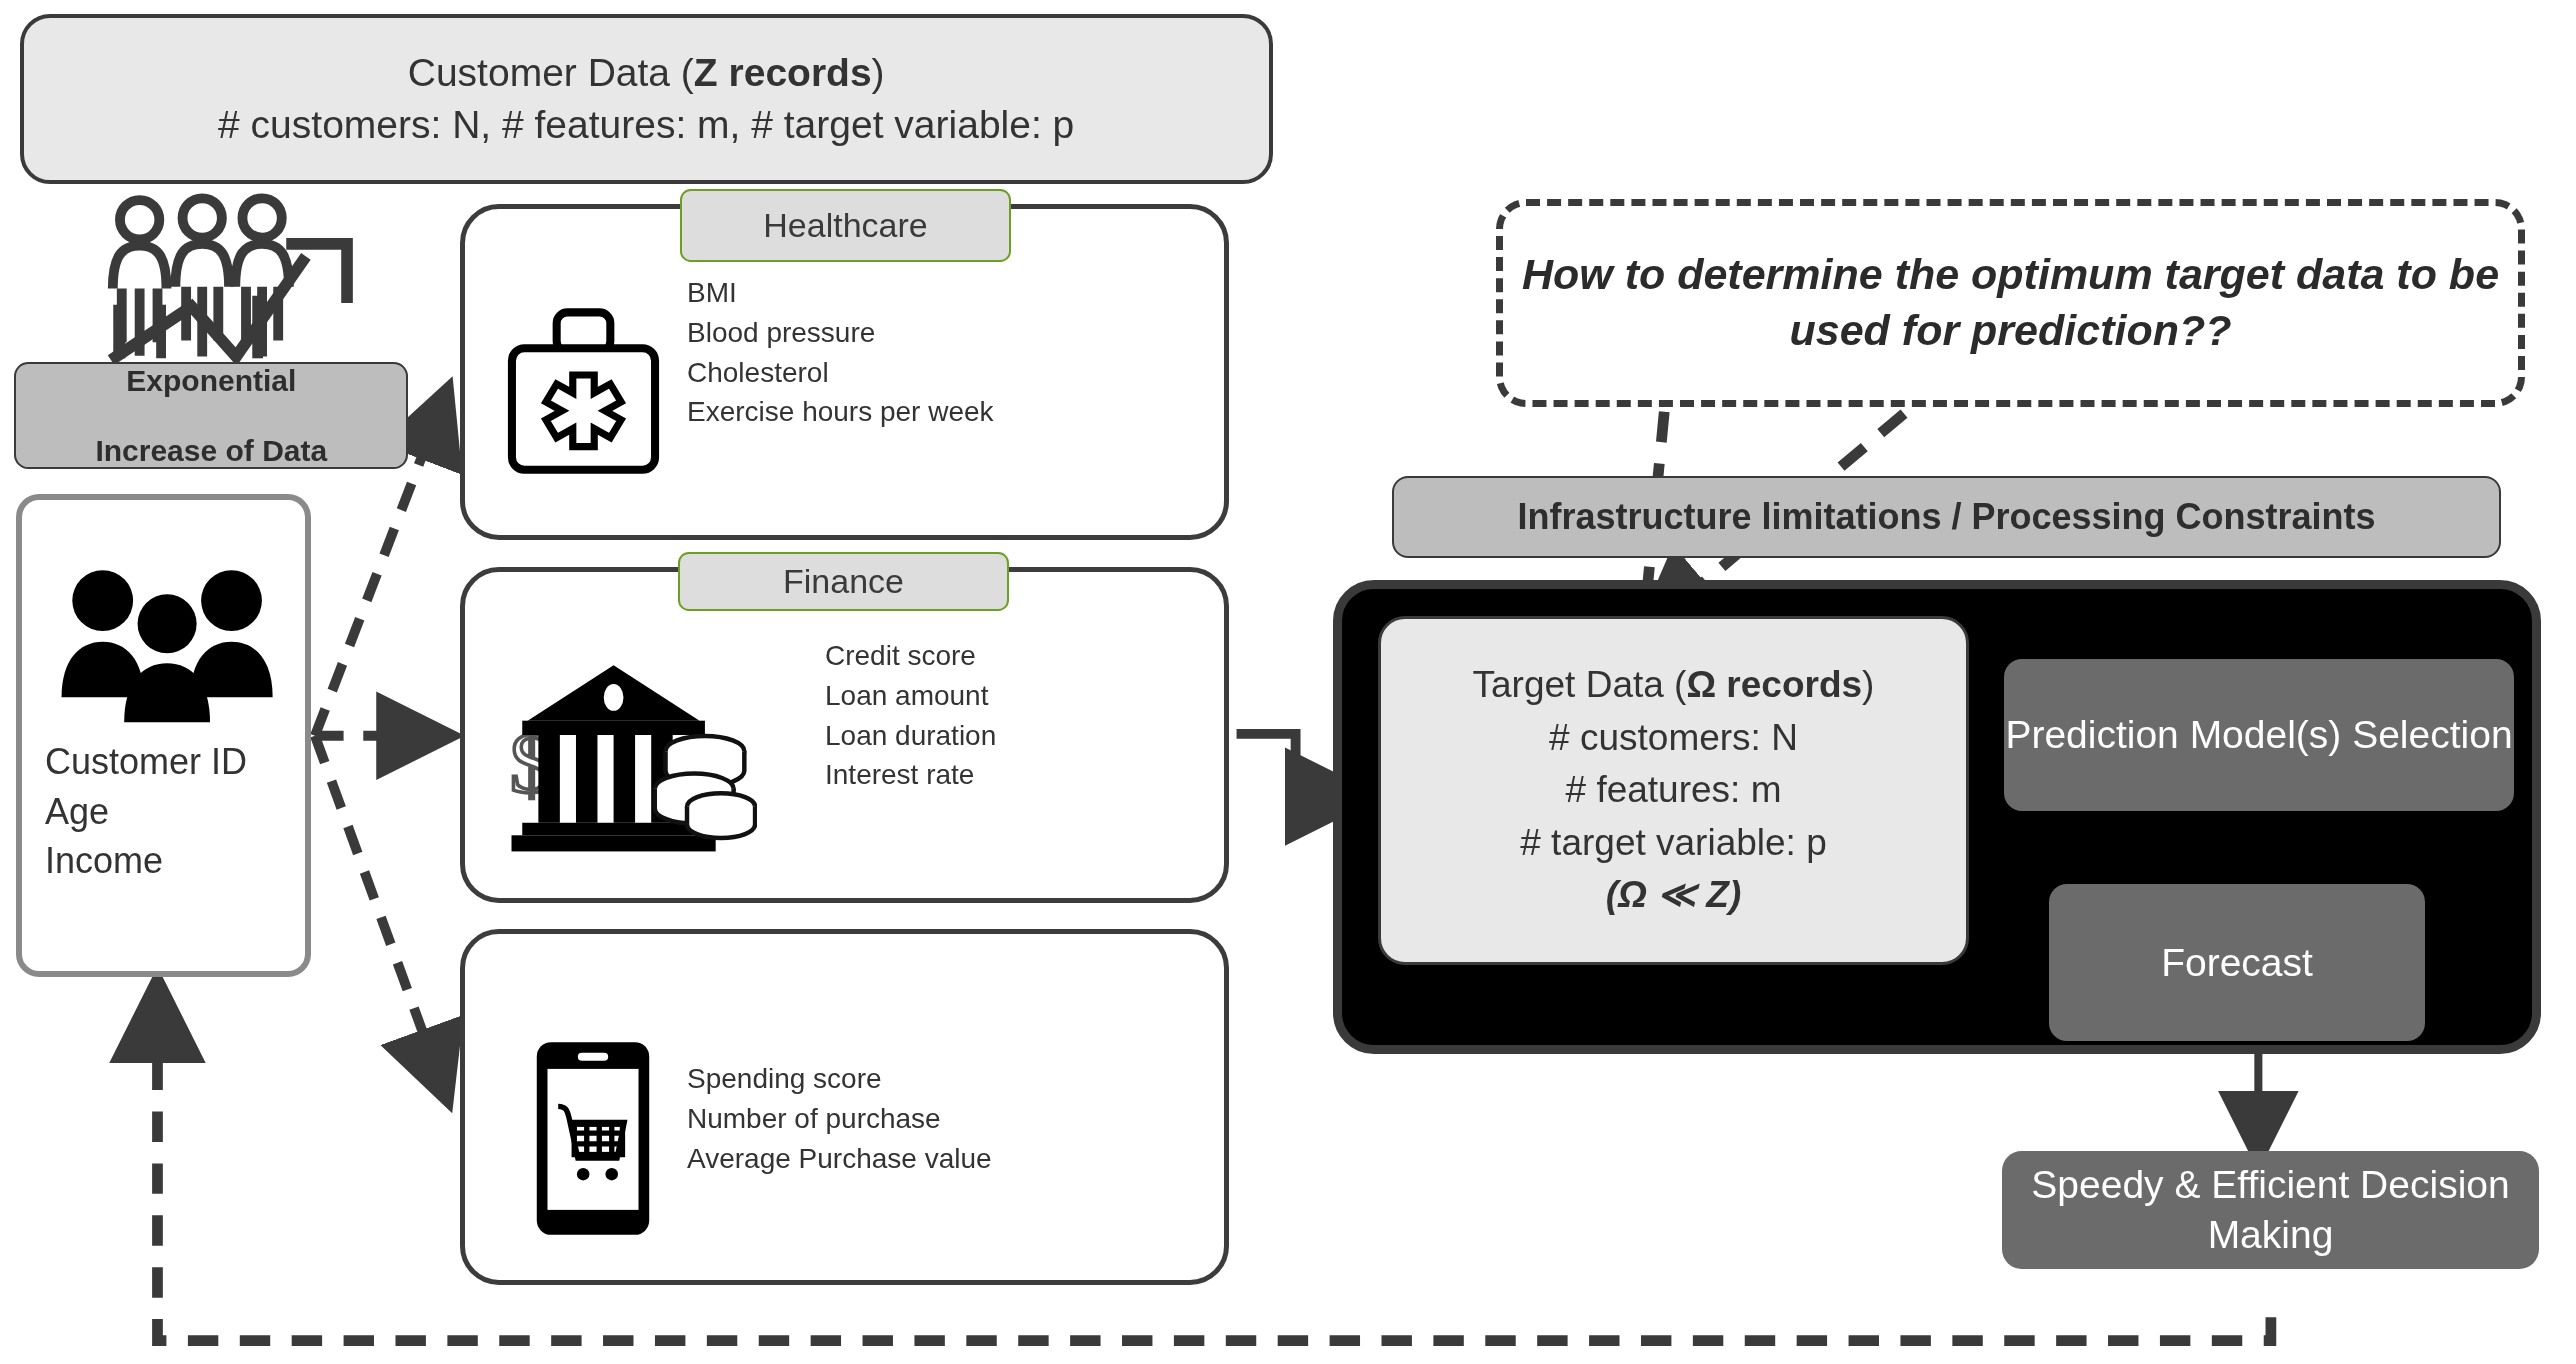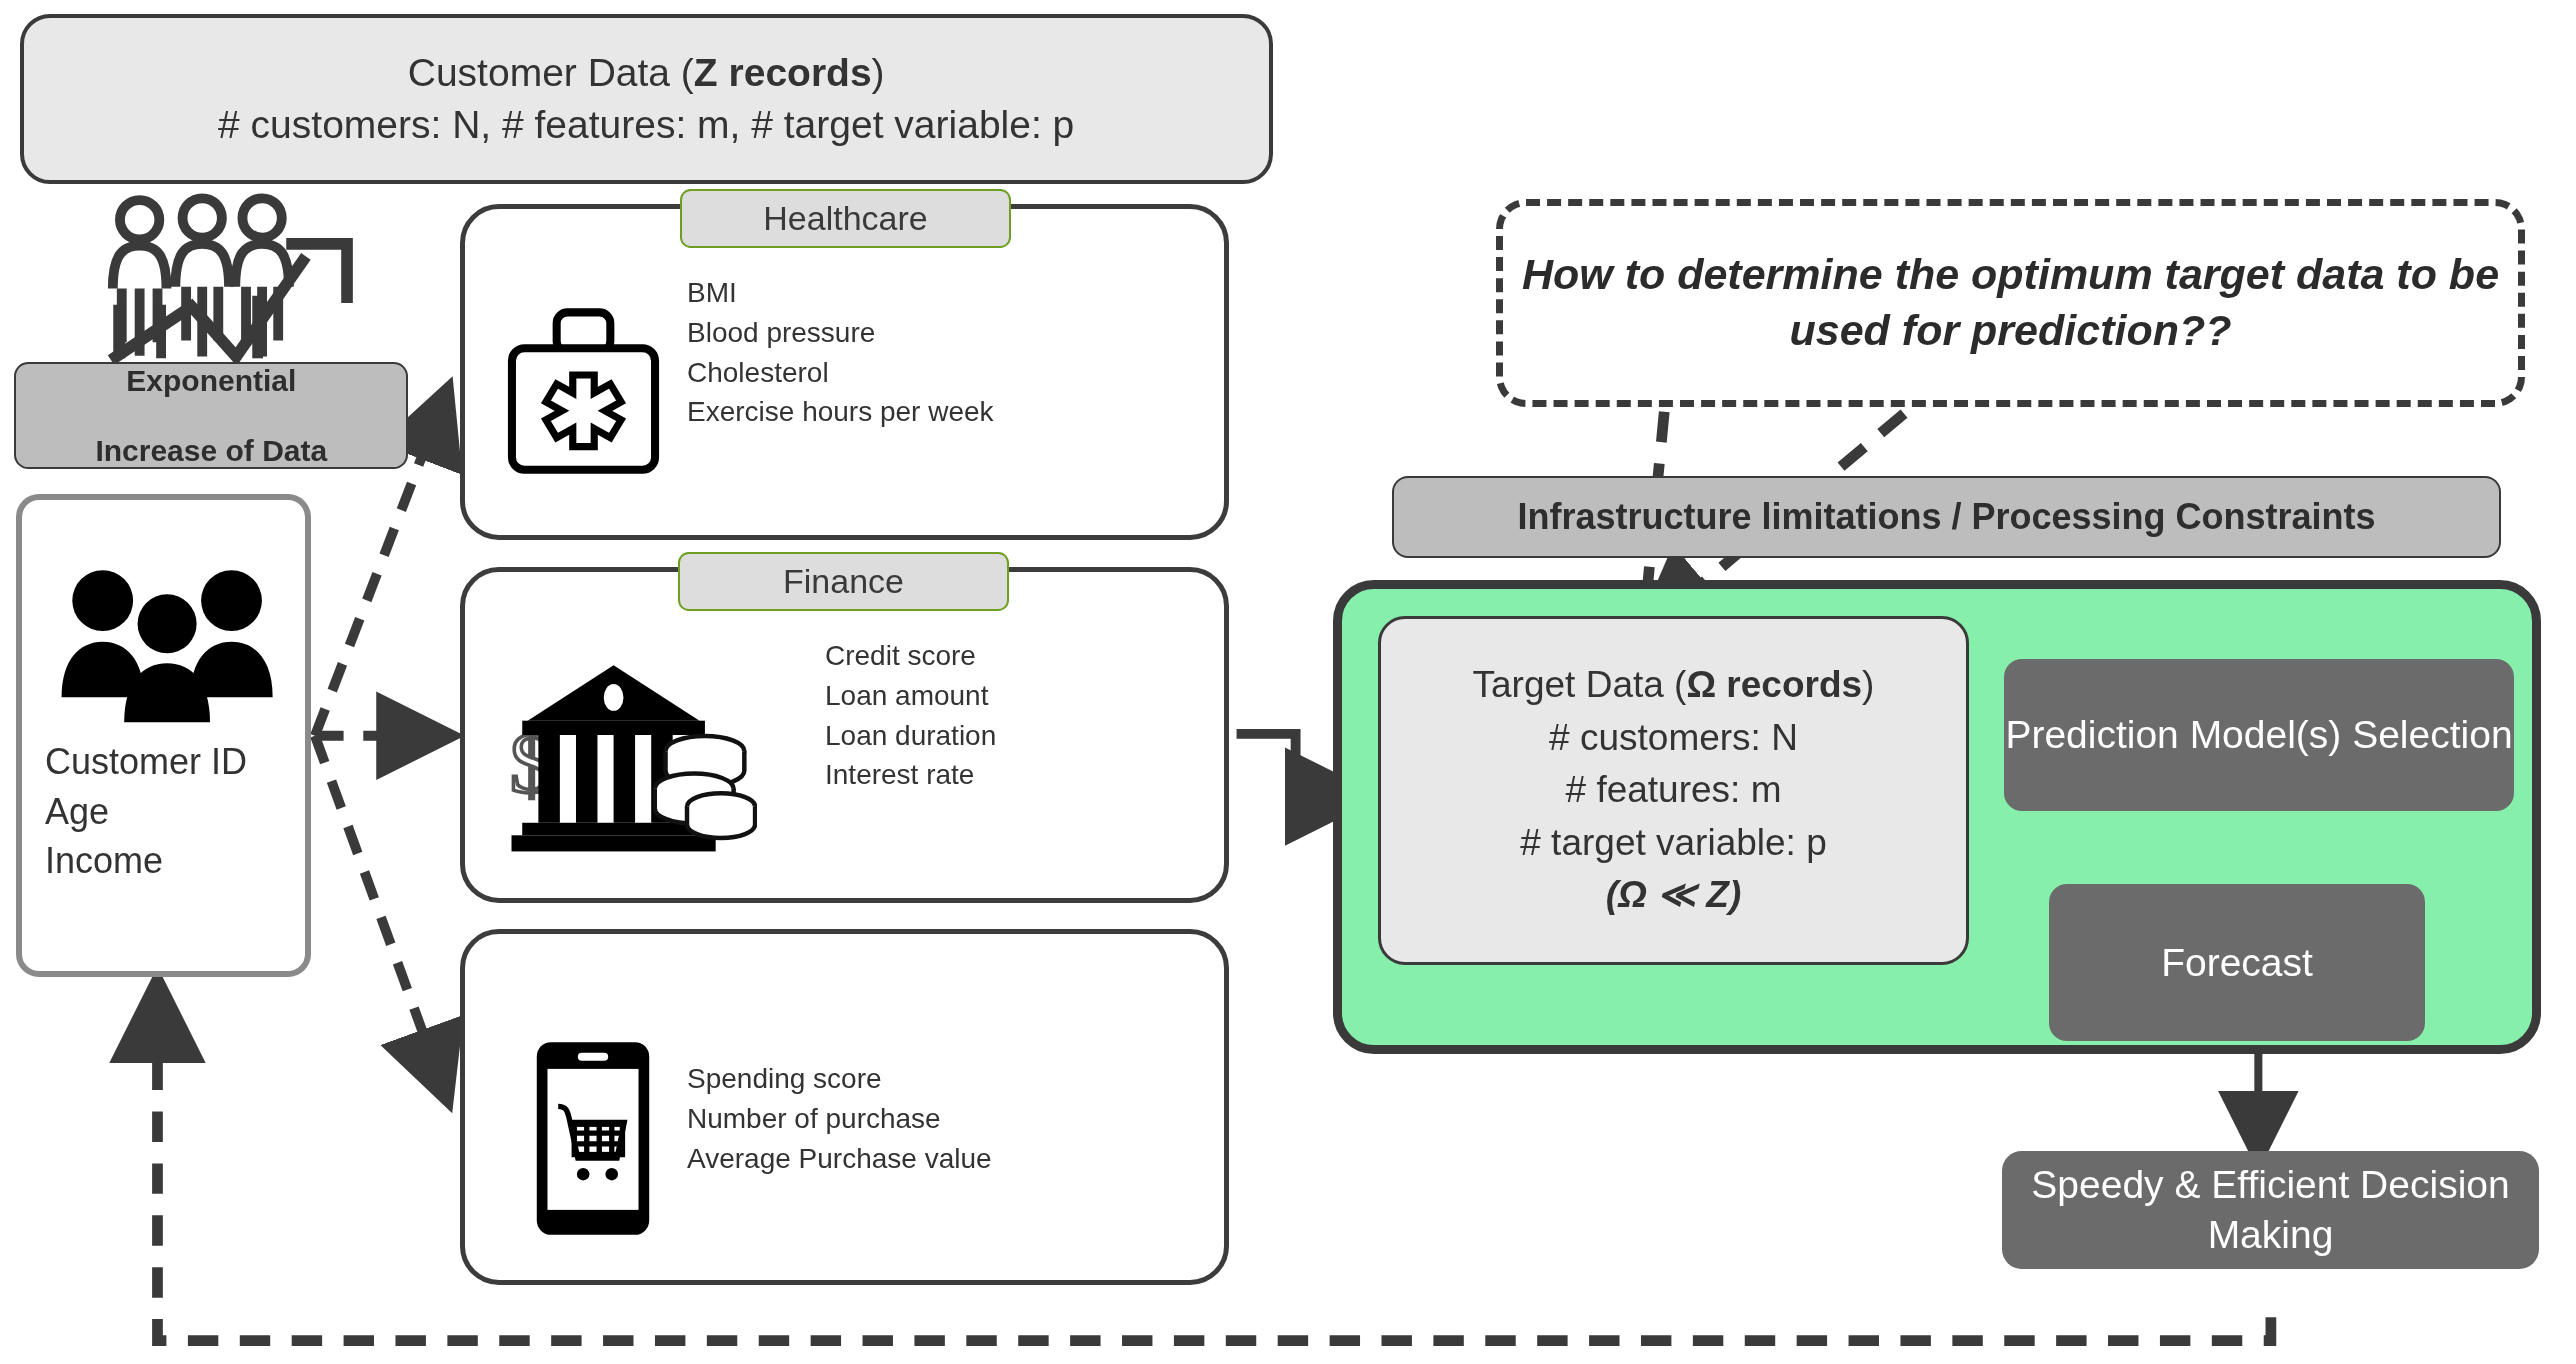--- a/index.html
+++ b/index.html
@@ -85,21 +85,21 @@
   
   .sector { position: absolute; }
   .sector .tag { position: absolute; font-size: 34px; }
   .sector .items {
     position: absolute; font-size: 28px; line-height: 1.42; color: #333333;
     white-space: nowrap;
   }
   .sector .pic { position: absolute; }
 
   #sec-health { left: 460px; top: 204px; width: 769px; height: 336px; }
-  #sec-health .tag  { left: 215px; top: -19.7px; width: 331px; height: 59px; text-align: center; }
+  #sec-health .tag  { left: 215px; top: -19.7px; width: 331px; height: 73px; text-align: center; }
   #sec-health .pic  { left: 38px; top: 98px; width: 161px; height: 170px; }
   #sec-health .items{ left: 222px; top: 64px; }
 
   #sec-fin { left: 460px; top: 567px; width: 769px; height: 336px; }
   #sec-fin .tag  { left: 213px; top: -19.7px; width: 331px; height: 59px; }
   #sec-fin .pic  { left: 41px; top: 86px; width: 251px; height: 197px; }
   #sec-fin .items{ left: 360px; top: 64px; }
 
   #sec-retail { left: 460px; top: 929px; width: 769px; height: 356px; }
   #sec-retail .tag  { left: 215px; top: -19.7px; width: 331px; height: 59px; }
@@ -119,21 +119,21 @@
 
   
   #infra-bar {
     left: 1392px; top: 476px; width: 1109px; height: 82px;
     font-size: 36px;
   }
 
   
   #pipeline {
     left: 1333px; top: 580px; width: 1208px; height: 474px;
-    background: #86efac;
+    background: #000000;
     border: 9.8px solid #3a3a3a;
     border-radius: 41px;
   }
   #target-data {
     position: absolute; left: 36px; top: 27px; width: 591px; height: 349px;
     font-size: 37px; line-height: 1.42; text-align: center;
     border-width: 3.6px; border-radius: 27px;
   }
   #pred-model {
     position: absolute; left: 662px; top: 70px; width: 510px; height: 152px;

